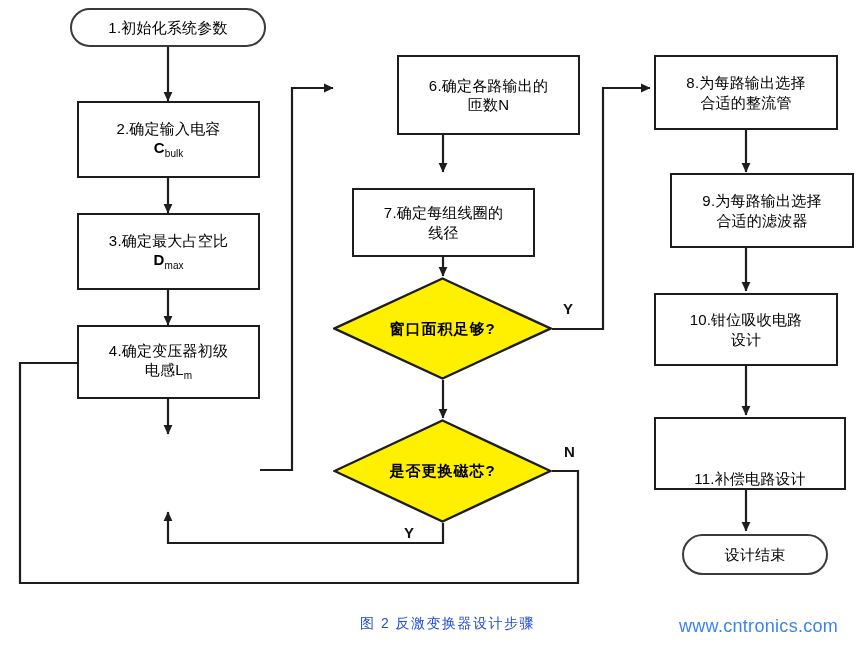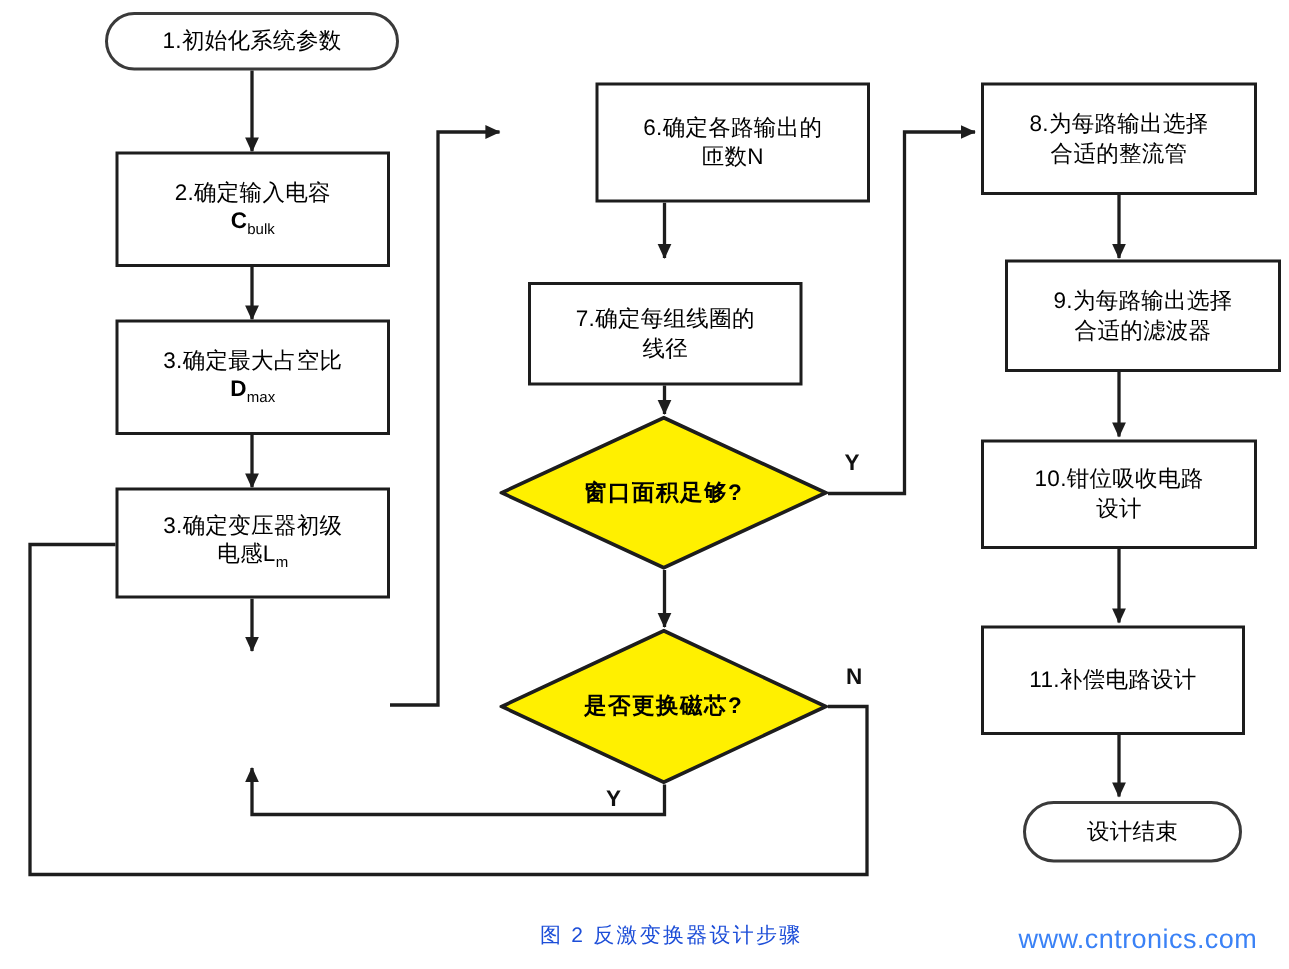--- a/index.html
+++ b/index.html
@@ -149,21 +149,21 @@
   </div>
 
   <div class="node proc" style="left:77px; top:213px; width:183px; height:77px; flex-direction:column;">
     <span class="nlabel">3.确定最大占空比</span>
     <span>
       <b>D</b><span class="sub">max</span>
     </span>
   </div>
 
   <div class="node proc" style="left:77px; top:325px; width:183px; height:74px; flex-direction:column;">
-    <span class="nlabel">3.确定变压器初级</span>
+    <span class="nlabel">4.确定变压器初级</span>
     <span>
       <span>电感L</span><span class="sub">m</span>
     </span>
   </div>
 
 
   <div class="node proc" style="left:352px; top:55px; width:183px; height:80px;margin-left:45px;">
     <span class="nlabel">6.确定各路输出的
 匝数N</span>
   </div>
@@ -195,21 +195,21 @@
   <div class="node proc" style="left:654px; top:173px; width:184px; height:75px;margin-left:16px;">
     <span class="nlabel">9.为每路输出选择
 合适的滤波器</span>
   </div>
 
   <div class="node proc" style="left:654px; top:293px; width:184px; height:73px;">
     <span class="nlabel">10.钳位吸收电路
 设计</span>
   </div>
 
-  <div class="node proc" style="left:654px; top:417px; width:176px; height:73px;">
+  <div class="node proc" style="left:654px; top:417px; width:192px; height:73px;align-items:flex-end;">
     <span class="nlabel">11.补偿电路设计</span>
   </div>
 
   <div class="node term" style="left:682px; top:534px; width:146px; height:41px;">
     <span class="nlabel">设计结束</span>
   </div>
 
   <div class="edge-label" style="left:563px; top:300px;">Y</div>
   <div class="edge-label" style="left:564px; top:443px;">N</div>
   <div class="edge-label" style="left:404px; top:524px;">Y</div>

